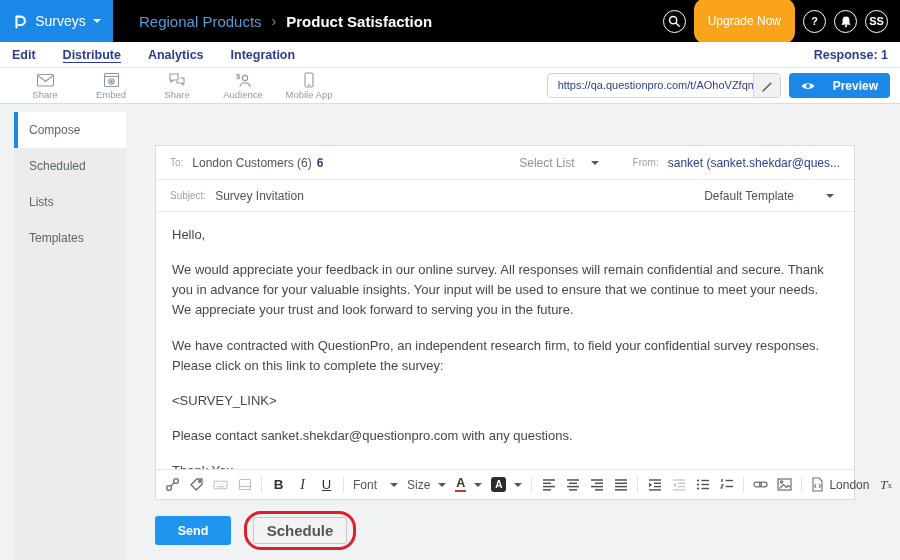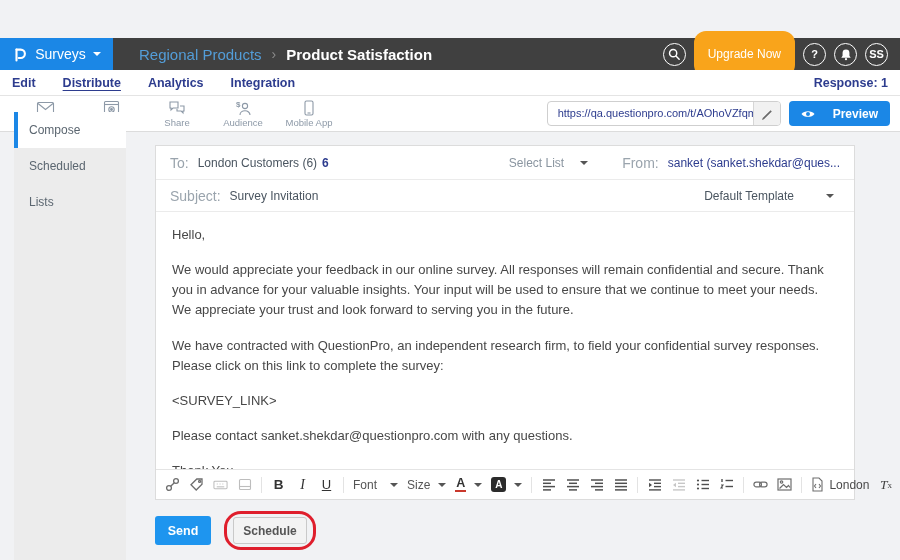--- a/index.html
+++ b/index.html
@@ -5,21 +5,21 @@
   * { box-sizing: border-box; margin: 0; padding: 0; }
   html,body { width:900px; height:560px; }
   body {
     font-family: "Liberation Sans", sans-serif;
     background:#f1f2f4;
     position:relative;
     overflow:hidden;
     color:#4a5058;
   }
   
-  .topbar { height:32px; display:flex; background:#404040;margin-top:38px; }
+  .topbar { height:42px; display:flex; background:#000000; }
   .logo-block {
     width:113px; background:#1b87e6; color:#fff;
     display:flex; align-items:center; justify-content:center; gap:7px;
     font-size:14px; cursor:pointer;
   }
   .caret-w { width:0;height:0;border-left:4px solid transparent;border-right:4px solid transparent;border-top:4px solid #fff; }
   .caret-d { width:0;height:0;border-left:4px solid transparent;border-right:4px solid transparent;border-top:4px solid #555; }
   .crumbs { flex:1; display:flex; align-items:center; gap:10px; padding-left:26px; font-size:15px; }
   .crumb-parent { color:#539dd8; cursor:pointer; }
   .crumb-sep { color:#8b8b8b; font-size:14px; }
@@ -70,21 +70,21 @@
   }
   .side-item.active { background:#fff; border-left-color:#1b87e6; }
   
   .card {
     position:absolute; left:155px; top:145px; width:700px; height:355px;
     background:#fff; border:1px solid #dcdcdc; display:flex; flex-direction:column;
   }
   .row { display:flex; align-items:center; padding:0 14px; border-bottom:1px solid #ebebeb; font-size:12px; }
   .to-row { height:34px; }
   .subject-row { height:32px; }
-  .fld-label { color:#9aa4ad; font-size:14px; margin-right:9px; }
+  .fld-label { color:#9aa4ad; font-size:10px; margin-right:9px; }
   .to-value { color:#4a5560; }
   .to-count { color:#2d3c8e; font-weight:700; margin-left:5px; }
   .select-list { margin-left:auto; display:flex; align-items:center; gap:16px; color:#8a95a0; cursor:pointer; margin-right:34px; }
   .from-wrap { display:flex; align-items:center; }
   .from-value { color:#2d3c8e; white-space:nowrap; }
   .template-dd { margin-left:auto; display:flex; align-items:center; gap:32px; color:#4a5560; cursor:pointer; margin-right:6px; }
   .subject-value { color:#4a5560; }
   .mail-body { flex:1; padding:13px 16px 0 16px; font-size:13px; color:#474747; line-height:1.55; overflow:hidden; cursor:text; }
   .mail-body p { margin:0 0 15px 0; }
   
@@ -101,27 +101,27 @@
   .dd-sm { gap:8px; }
   .color-a { font-weight:700; font-size:12.5px; color:#333; border-bottom:2px solid #c9382c; line-height:1.1; padding:0 1px; }
   .bg-a { width:15px; height:15px; background:#2b2b2b; color:#fff; border-radius:3px; font-size:10px; font-weight:700; display:flex; align-items:center; justify-content:center; }
   .src-btn { display:flex; align-items:center; gap:5px; font-size:12px; color:#4a4a4a; cursor:pointer; }
   .tx-btn { font-family:"Liberation Serif",serif; font-style:italic; font-size:13.5px; color:#444; }
   .tx-btn sub { font-size:9px; font-style:normal; }
   
   .actions { position:absolute; left:155px; top:511px; display:flex; align-items:center; }
   .send-btn {
     background:#1e95ef; color:#fff; font-weight:700; font-size:12.5px;
-    border:none; border-radius:3px; width:56px; height:29px; cursor:pointer;
+    border:none; border-radius:3px; width:76px; height:29px; cursor:pointer;
     font-family:"Liberation Sans",sans-serif;
   }
   .annotation { margin-left:13px; border:3.5px solid #df1e2c; border-radius:17px; padding:3px 6px; display:flex; align-items:center; }
   .schedule-btn {
-    background:#f3f3f3; color:#555; font-weight:700; font-size:12px;
-    border:1px solid #c9c9c9; border-radius:3px; width:74px; height:27px; cursor:pointer;
+    background:#f3f3f3; color:#555; font-weight:700; font-size:15px;
+    border:1px solid #c9c9c9; border-radius:3px; width:94px; height:27px; cursor:pointer;
     font-family:"Liberation Sans",sans-serif;
   }
   svg { display:block; }
 </style>
 </head>
 <body>
 
 <header class="topbar">
   <div class="logo-block">
     <span>
@@ -233,20 +233,21 @@
       </span>
       <span>Preview</span>
     </button>
   </div>
 </div>
 
 <aside class="sidebar">
   <div class="side-item active">Compose</div>
   <div class="side-item">Scheduled</div>
   <div class="side-item">Lists</div>
+  <div class="side-item">Templates</div>
 </aside>
 
 <section class="card">
 
   <div class="row to-row">
     <span class="fld-label">To:</span>
     <span class="to-value">London Customers (6)</span>
     <span class="to-count">6</span>
     <span class="select-list">
       <span>Select List</span>

